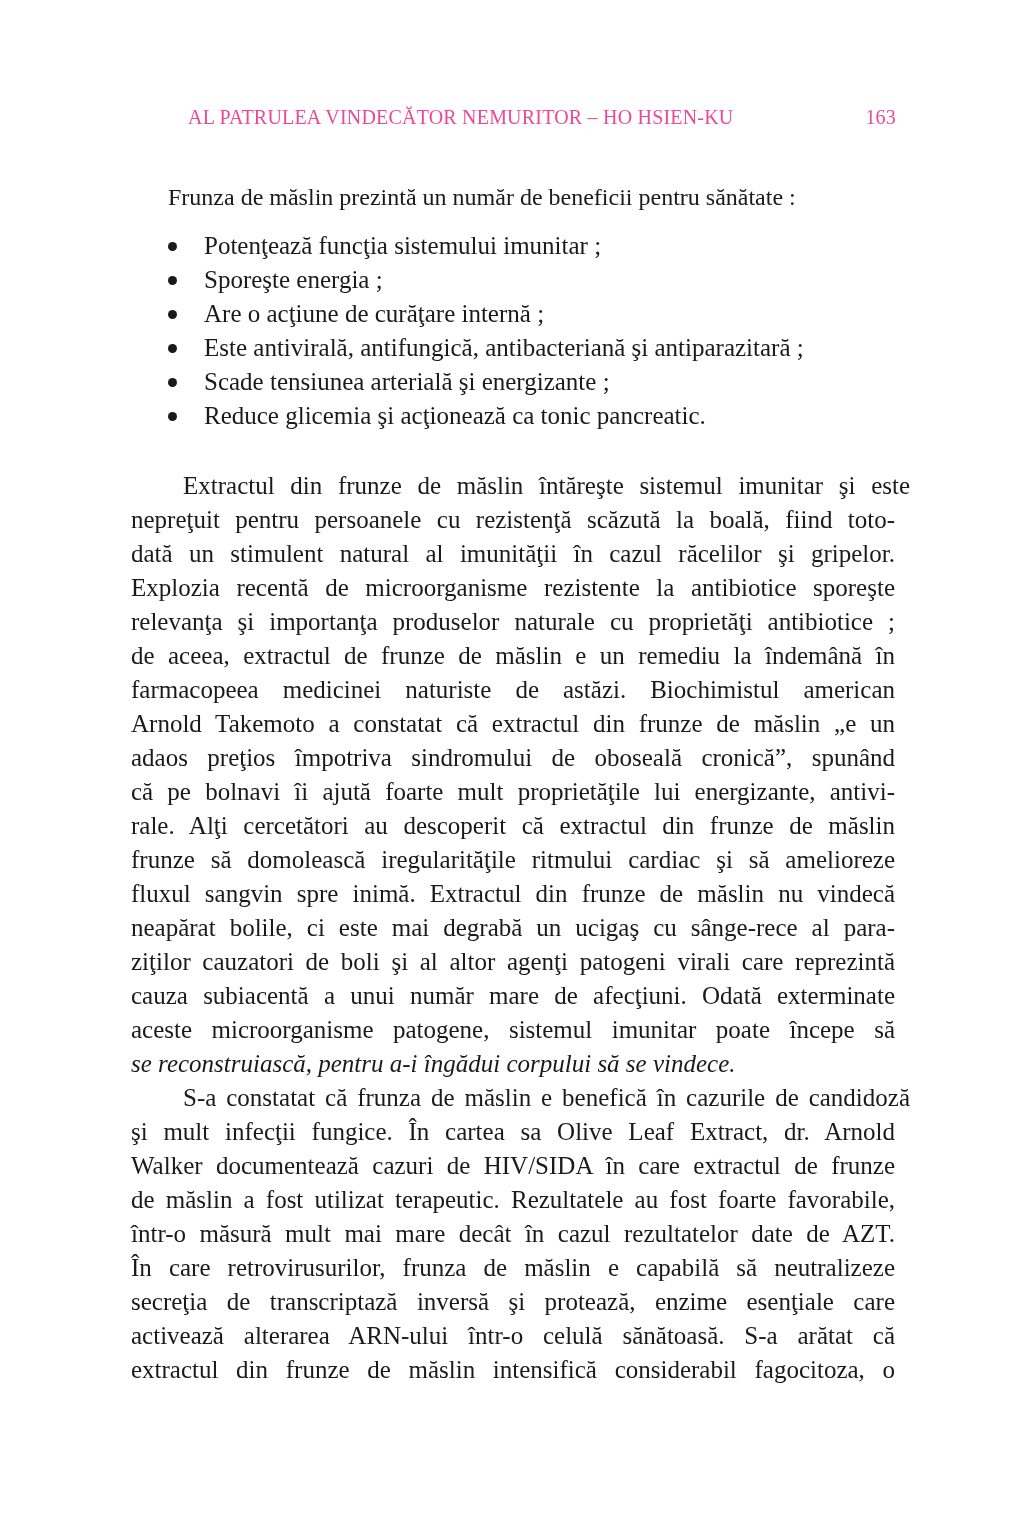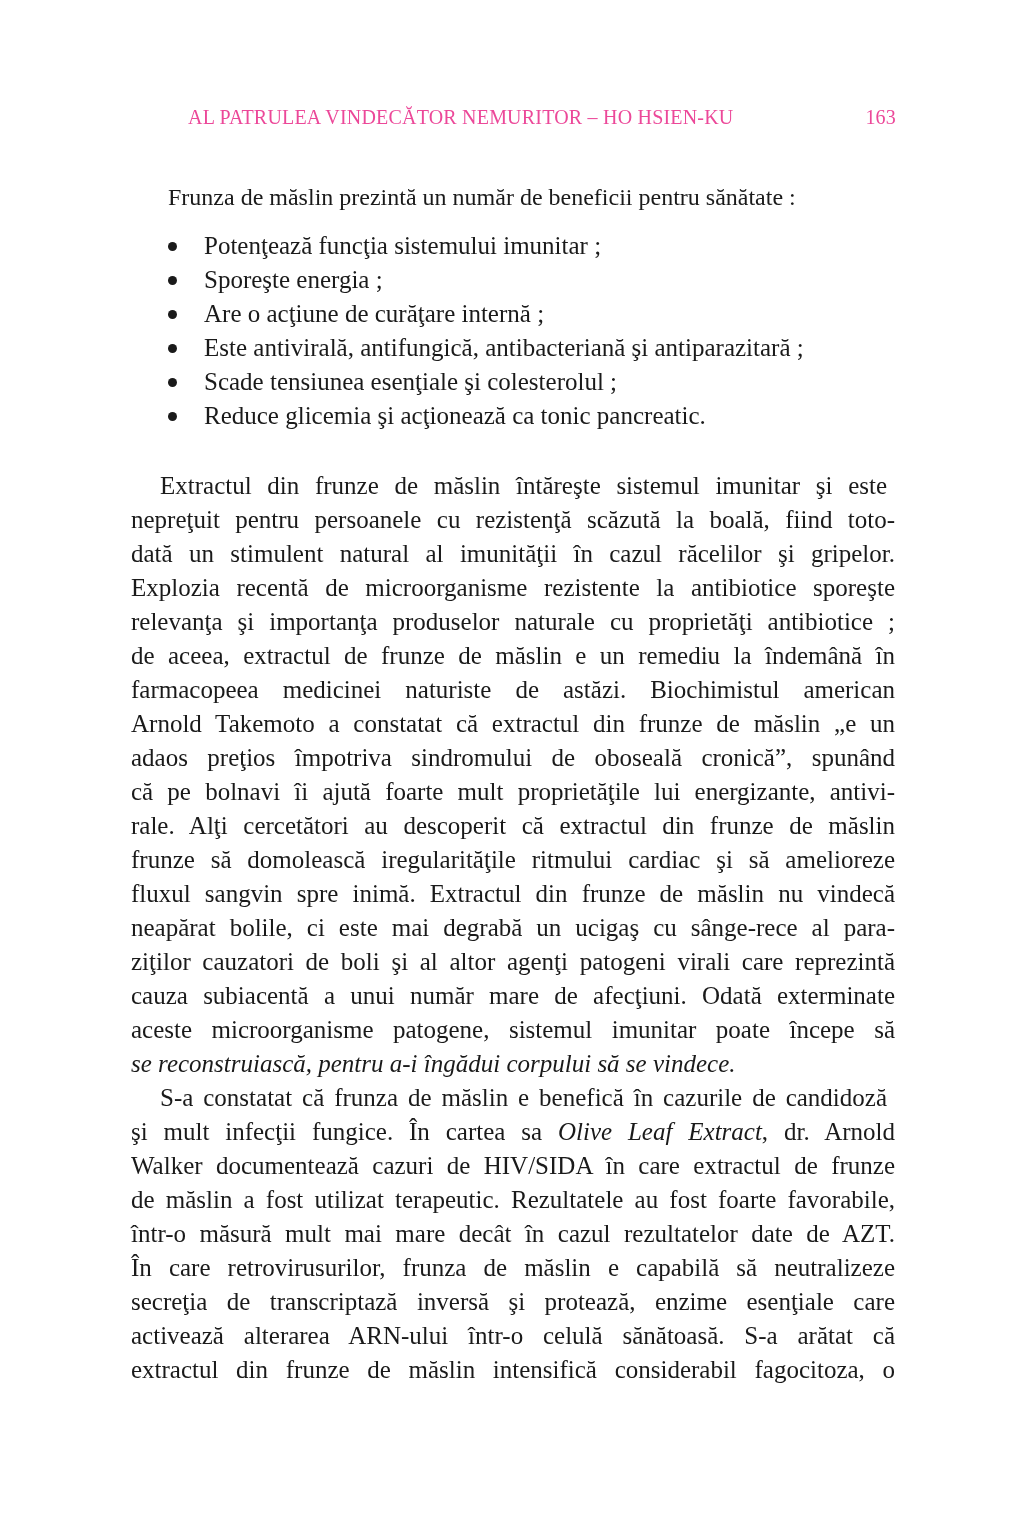--- a/index.html
+++ b/index.html
@@ -14,28 +14,28 @@
     font-size: 20px; letter-spacing: 0.2px; color: #ec4899;
   }
   .header .title { position: absolute; left: 0; top: 0; white-space: nowrap; }
   .header .pno { position: absolute; right: 4px; top: 0; }
   .line {
     position: absolute; left: 131px; width: 764px; height: 34px;
     font-size: 25px; line-height: 34px; white-space: nowrap;
     text-align: justify; text-align-last: justify;
   }
   .line.last { text-align-last: left; font-style: italic; }
-  .line.indent { left: 160px; width: 727px; }
+  .line.indent { left: 183px; width: 727px; }
   .intro { position: absolute; left: 168px; top: 158px; font-size: 24px; line-height: 34px; white-space: nowrap; margin-top: 22px; }
   .bullet { position: absolute; left: 168px; height: 34px; font-size: 25px; line-height: 34px; white-space: nowrap; }
   .bullet .dot {
     position: absolute; left: 0; top: 13px; width: 9px; height: 9px; border-radius: 50%; background: #1a1a1a;
   }
   .bullet .txt { position: absolute; left: 36px; top: 0; }
-  .it { font-style: italic; }
+  .it { }
 </style>
 </head>
 <body>
 
 <div class="page">
 
   <div class="header">
     <span class="title">AL PATRULEA VINDECĂTOR NEMURITOR – HO HSIEN-KU</span>
     <span class="pno">163</span>
   </div>
@@ -54,21 +54,21 @@
     <div class="bullet" style="top:297px">
       <span class="dot"></span>
       <span class="txt">Are o acţiune de curăţare internă ;</span>
     </div>
     <div class="bullet" style="top:331px">
       <span class="dot"></span>
       <span class="txt">Este antivirală, antifungică, antibacteriană şi antiparazitară ;</span>
     </div>
     <div class="bullet" style="top:365px">
       <span class="dot"></span>
-      <span class="txt">Scade tensiunea esenţiale şi colesterolul ;</span>
+      <span class="txt">Scade tensiunea arterială şi energizante ;</span>
     </div>
     <div class="bullet" style="top:399px">
       <span class="dot"></span>
       <span class="txt">Reduce glicemia şi acţionează ca tonic pancreatic.</span>
     </div>
   </div>
 
   <div>
     <div class="line indent" style="top:469px">Extractul din frunze de măslin întăreşte sistemul imunitar şi este</div>
     <div class="line" style="top:503px">nepreţuit pentru persoanele cu rezistenţă scăzută la boală, fiind toto-</div>

